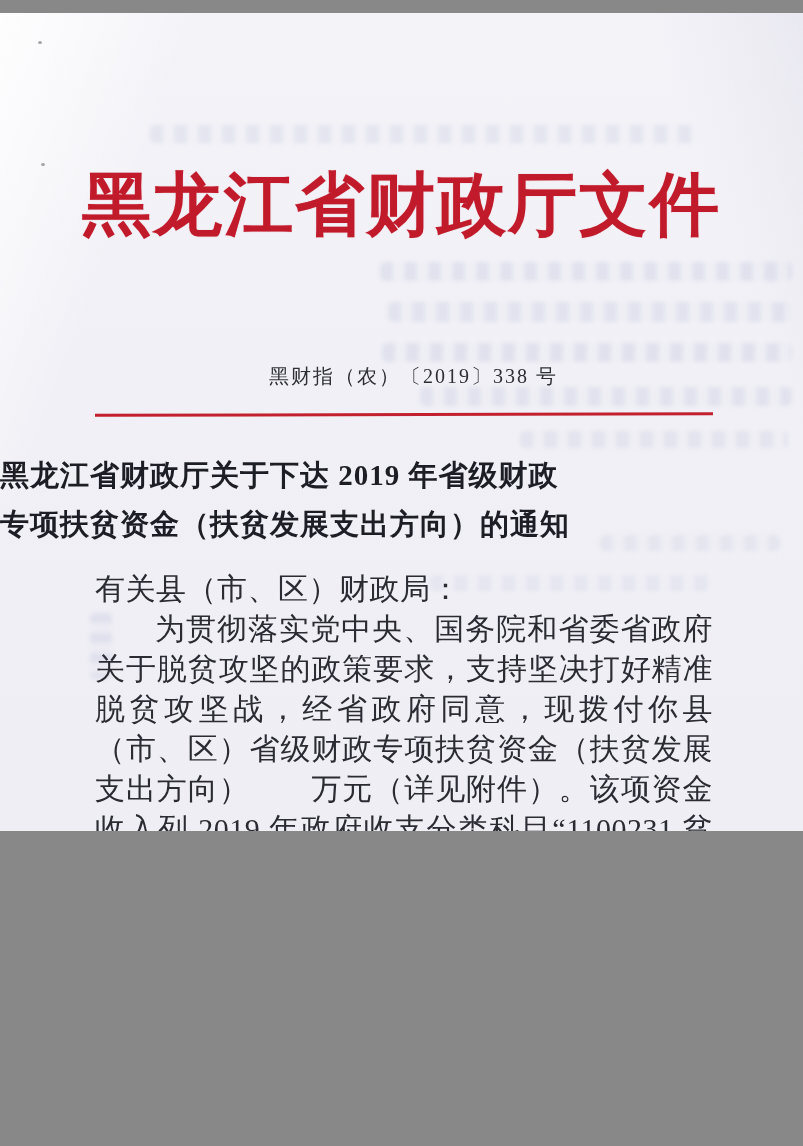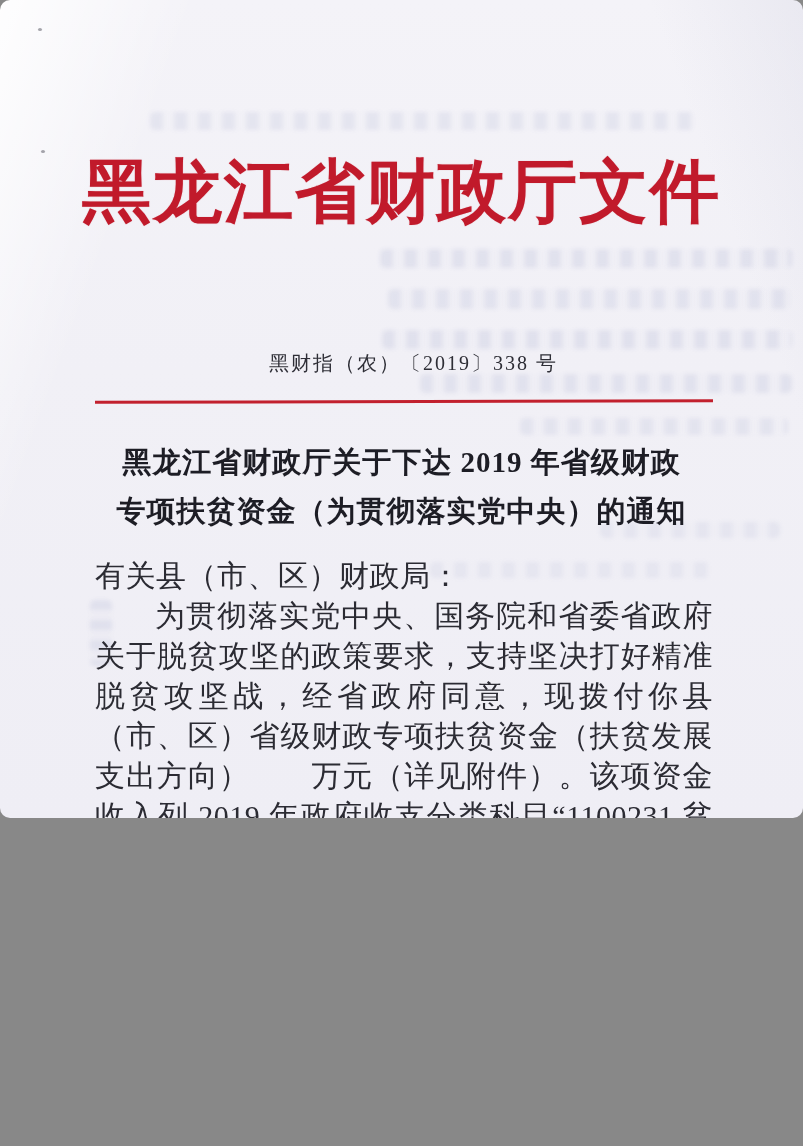--- a/index.html
+++ b/index.html
@@ -1,27 +1,26 @@
 <!DOCTYPE html>
 <html><head>
 <meta charset="utf-8">
 <style>
   html,body{margin:0;padding:0;background:#888;}
   .paper{
     position:relative;
     width:803px;height:818px;
-    margin:0 auto;
+    margin:13px auto;
     overflow:hidden;
     background:
       linear-gradient(110deg, rgba(255,255,255,0.9) 0%, rgba(255,255,255,0) 18%),
       linear-gradient(250deg, rgba(214,214,228,0.35) 0%, rgba(214,214,228,0) 14%),
       linear-gradient(180deg, #f4f3f8 0%, #f1f0f6 45%, #efeef5 100%);
     font-family:"Liberation Serif","DejaVu Serif",serif;
     color:#2b2b33;
-    border-radius:10px;
   }
   
   .letterhead-title{
     position:absolute;left:0;top:146px;width:100%;
     text-align:center;
     font-size:69px;font-weight:700;
     letter-spacing:2px;
     color:#c11a2b;
     text-shadow:0 0 1px rgba(193,26,43,0.4);
     white-space:nowrap;
@@ -34,21 +33,21 @@
     color:#2e2e36;
   }
   .red-rule{
     position:absolute;left:95px;top:400px;width:618px;height:3px;
     background:#c2202e;
     transform:rotate(-0.15deg);
   }
   
   .doc-title{
     position:absolute;left:0;top:438px;width:100%;
-    text-align:center;
+    text-align:left;
     font-size:29px;font-weight:700;
     line-height:49px;
     letter-spacing:1px;
     color:#1d1d25;
   }
   
   .body-block{
     position:absolute;left:95px;top:556px;width:618px;
     font-size:30px;
     line-height:40px;
@@ -130,21 +129,21 @@
   </div>
 
   <div class="letterhead-title">黑龙江省财政厅文件</div>
 
   <div class="doc-number">黑财指（农）〔2019〕338 号</div>
 
   <div class="red-rule"></div>
 
   <div class="doc-title">
     <div>黑龙江省财政厅关于下达 2019 年省级财政</div>
-    <div>专项扶贫资金（为贯彻落实党中央）的通知</div>
+    <div>专项扶贫资金（扶贫发展支出方向）的通知</div>
   </div>
 
   <div class="body-block">
     <p class="addressee">有关县（市、区）财政局：</p>
     <p class="para">为贯彻落实党中央、国务院和省委省政府关于脱贫攻坚的政策要求，支持坚决打好精准脱贫攻坚战，经省政府同意，现拨付你县（市、区）省级财政专项扶贫资金（扶贫发展支出方向）　　万元（详见附件）。该项资金收入列 2019 年政府收支分类科目“1100231 贫困地区转移支付收入”科目，支出列“21305 扶贫”科目，并按照具体支出情况分列至项级科目。现将有关事宜通知如下：</p>
   </div>
 
   <div class="page-number">— 1 —</div>
 
 </div>

